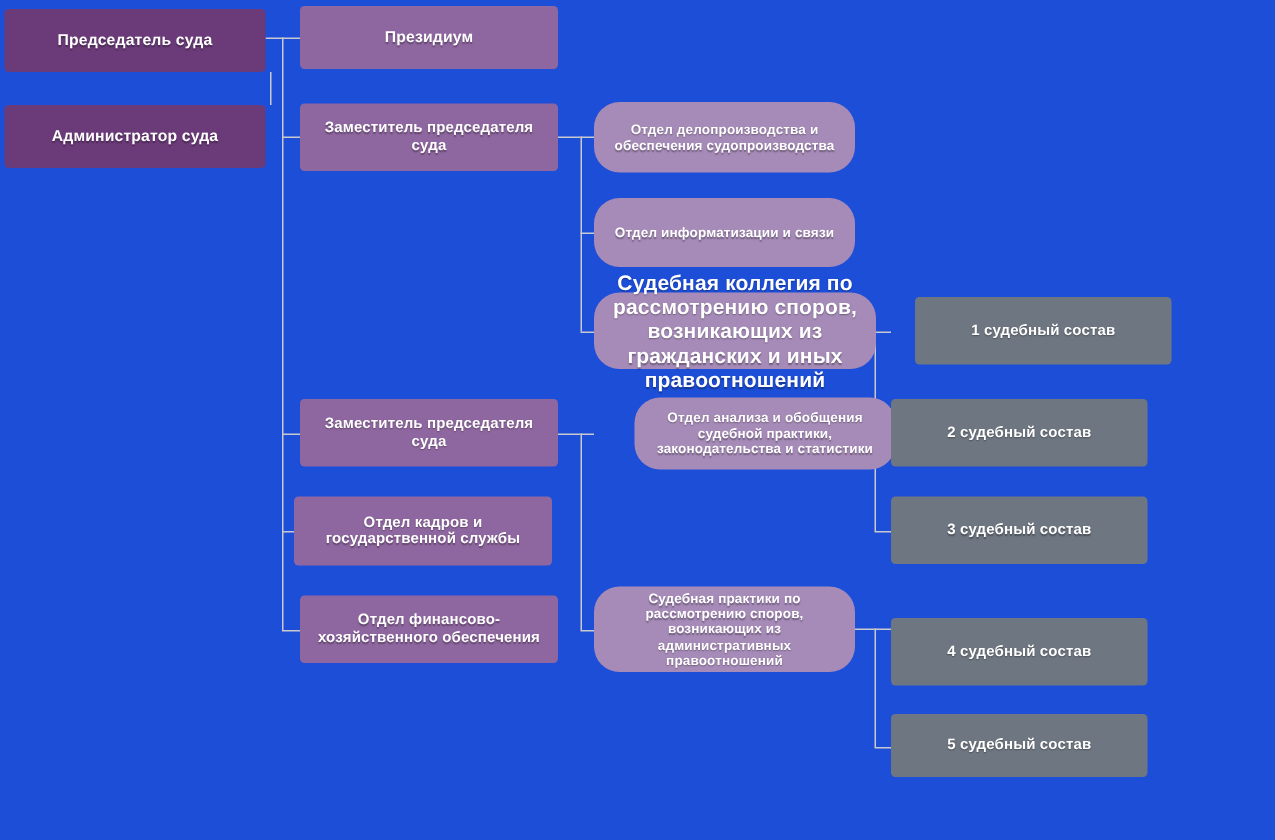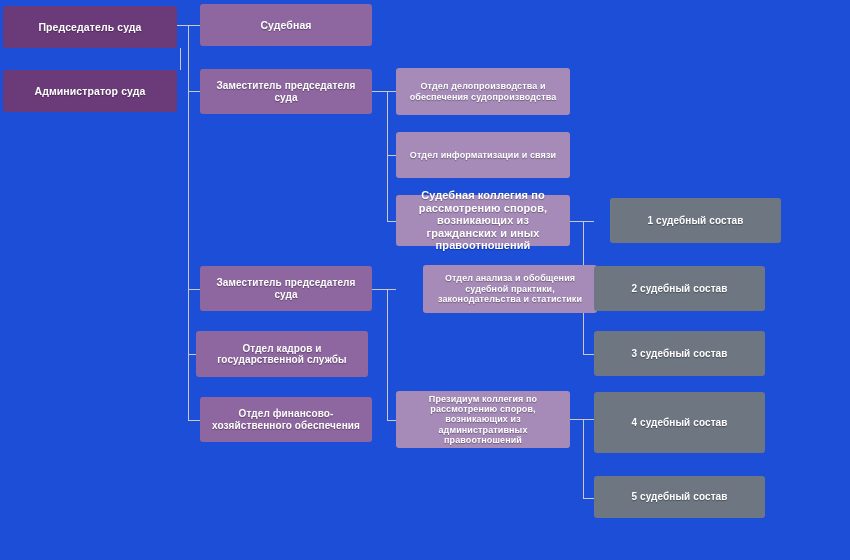--- a/index.html
+++ b/index.html
@@ -27,21 +27,21 @@
     color: #ffffff;
     font-weight: bold;
     line-height: 1.15;
     letter-spacing: 0.1px;
     text-shadow: 0 1px 1px rgba(0,0,0,0.35);
     padding: 2px 6px;
     z-index: 3;
   }
   .lvl1 { background: #6b3b79; }
   .lvl2 { background: #8f67a0; }
-  .lvl3 { background: #a68bb8; }
+  .lvl3 { background: #a68bb8; border-radius: 17px; }
   .lvl4 { background: #6e7681; }
 
   .edge {
     position: absolute;
     background: #c9c9cf;
     z-index: 1;
   }
   .edge.v { width: 1px; }
   .edge.h { height: 1px; }
 </style>
@@ -73,29 +73,29 @@
       <div class="edge h" style="left: 583px; top: 289px; width: 11px;"></div>
       <div class="edge h" style="left: 583px; top: 354px; width: 11px;"></div>
       <div class="edge h" style="left: 570px; top: 419px; width: 13px;"></div>
       <div class="edge v" style="left: 583px; top: 419px; height: 79px;"></div>
       <div class="edge h" style="left: 583px; top: 419px; width: 11px;"></div>
       <div class="edge h" style="left: 583px; top: 498px; width: 11px;"></div>
     </div>
   <div id="node-layer">
       <div class="node lvl1" style="left: 3px; top: 6px; width: 174px; height: 42px; font-size: 10.5px;">Председатель суда</div>
       <div class="node lvl1" style="left: 3px; top: 70px; width: 174px; height: 42px; font-size: 10.5px;">Администратор суда</div>
-      <div class="node lvl2" style="left: 200px; top: 4px; width: 172px; height: 42px; font-size: 10.5px;">Судебная</div>
+      <div class="node lvl2" style="left: 200px; top: 4px; width: 172px; height: 42px; font-size: 10.5px;">Президиум</div>
       <div class="node lvl2" style="left: 200px; top: 69px; width: 172px; height: 45px; font-size: 10px;">Заместитель председателя суда</div>
       <div class="node lvl2" style="left: 200px; top: 266px; width: 172px; height: 45px; font-size: 10px;">Заместитель председателя суда</div>
       <div class="node lvl2" style="left: 196px; top: 331px; width: 172px; height: 46px; font-size: 10px;">Отдел кадров и государственной службы</div>
       <div class="node lvl2" style="left: 200px; top: 397px; width: 172px; height: 45px; font-size: 10px;">Отдел финансово-хозяйственного обеспечения</div>
       <div class="node lvl3" style="left: 396px; top: 68px; width: 174px; height: 47px; font-size: 9px;">Отдел делопроизводства и обеспечения судопроизводства</div>
       <div class="node lvl3" style="left: 396px; top: 132px; width: 174px; height: 46px; font-size: 9px;">Отдел информатизации и связи</div>
-      <div class="node lvl3" style="left: 396px; top: 195px; width: 174px; height: 51px; font-size: 11px;">Судебная коллегия по рассмотрению споров, возникающих из гражданских и иных правоотношений</div>
+      <div class="node lvl3" style="left: 396px; top: 195px; width: 188px; height: 51px; font-size: 14px;">Судебная коллегия по рассмотрению споров, возникающих из гражданских и иных правоотношений</div>
       <div class="node lvl3" style="left: 396px; top: 265px; width: 174px; height: 48px; font-size: 9px; margin-left: 27px;">Отдел анализа и обобщения судебной практики, законодательства и статистики</div>
-      <div class="node lvl3" style="left: 396px; top: 391px; width: 174px; height: 57px; font-size: 9px;">Президиум коллегия по рассмотрению споров, возникающих из административных правоотношений</div>
+      <div class="node lvl3" style="left: 396px; top: 391px; width: 174px; height: 57px; font-size: 9px;">Судебная практики по рассмотрению споров, возникающих из административных правоотношений</div>
       <div class="node lvl4" style="left: 594px; top: 198px; width: 171px; height: 45px; font-size: 10px; margin-left: 16px;">1 судебный состав</div>
       <div class="node lvl4" style="left: 594px; top: 266px; width: 171px; height: 45px; font-size: 10px;">2 судебный состав</div>
       <div class="node lvl4" style="left: 594px; top: 331px; width: 171px; height: 45px; font-size: 10px;">3 судебный состав</div>
-      <div class="node lvl4" style="left: 594px; top: 392px; width: 171px; height: 61px; font-size: 10px;">4 судебный состав</div>
+      <div class="node lvl4" style="left: 594px; top: 412px; width: 171px; height: 45px; font-size: 10px;">4 судебный состав</div>
       <div class="node lvl4" style="left: 594px; top: 476px; width: 171px; height: 42px; font-size: 10px;">5 судебный состав</div>
     </div>
 </div>
 
 </body></html>

